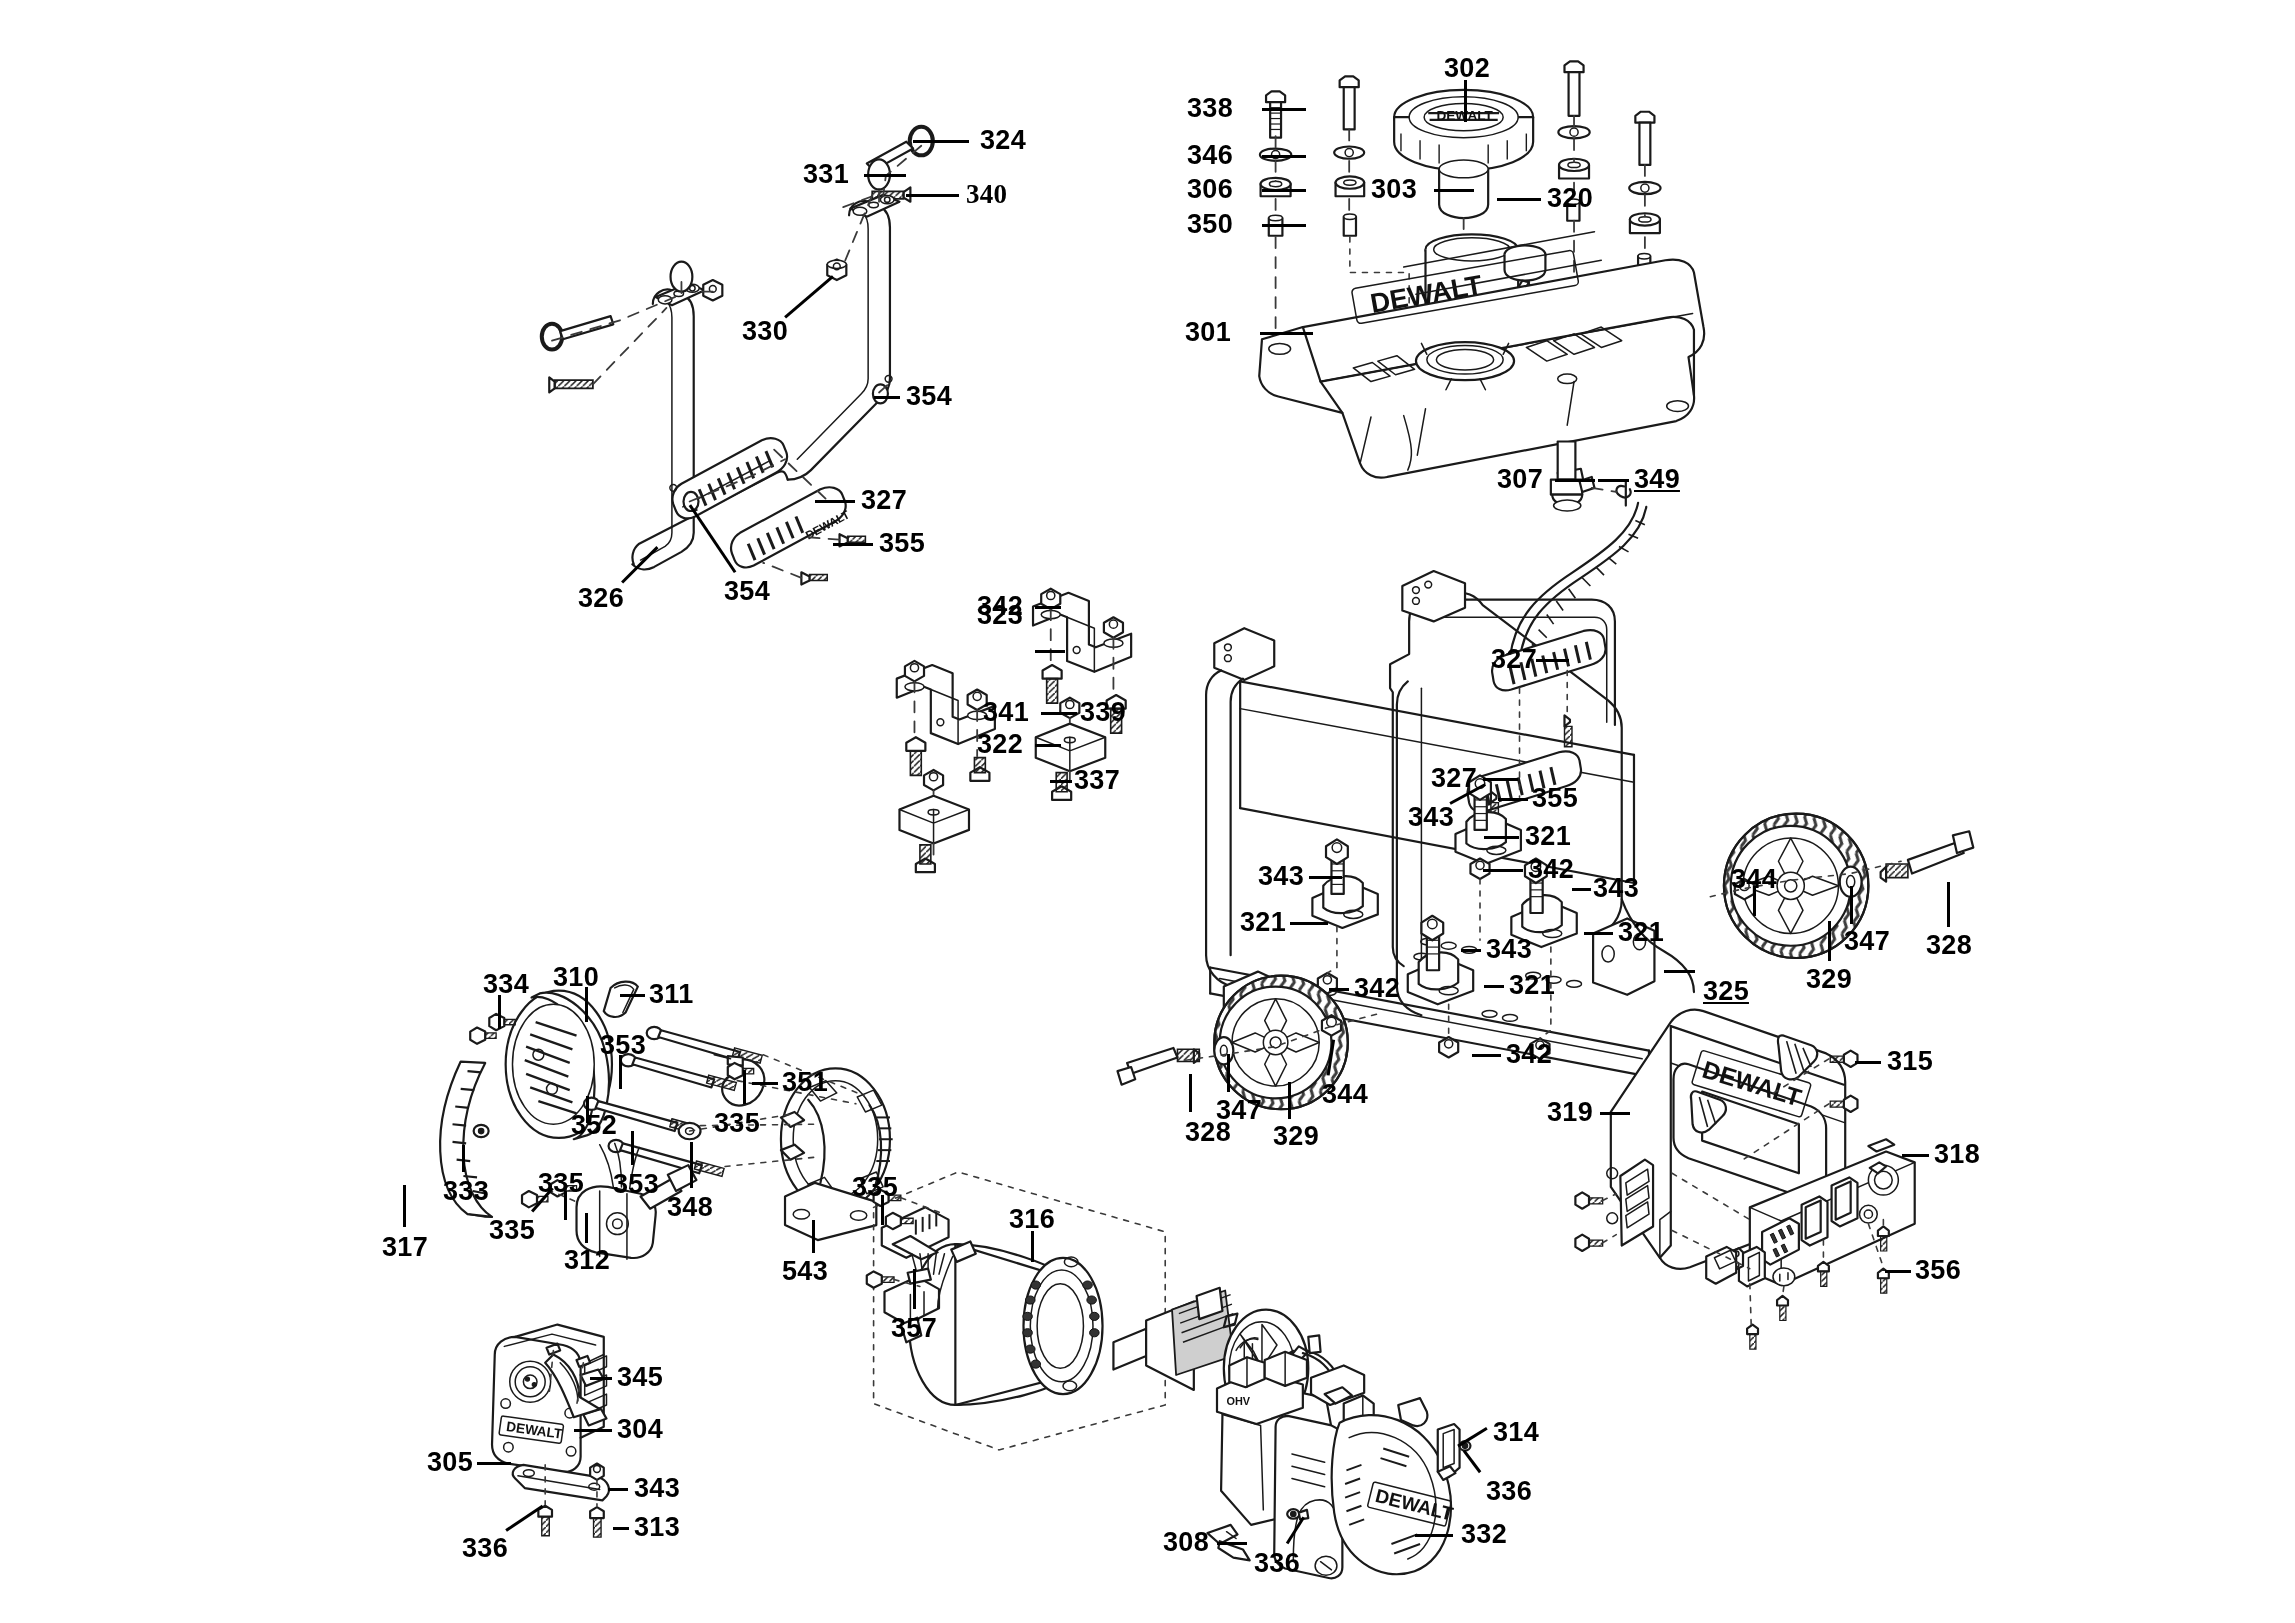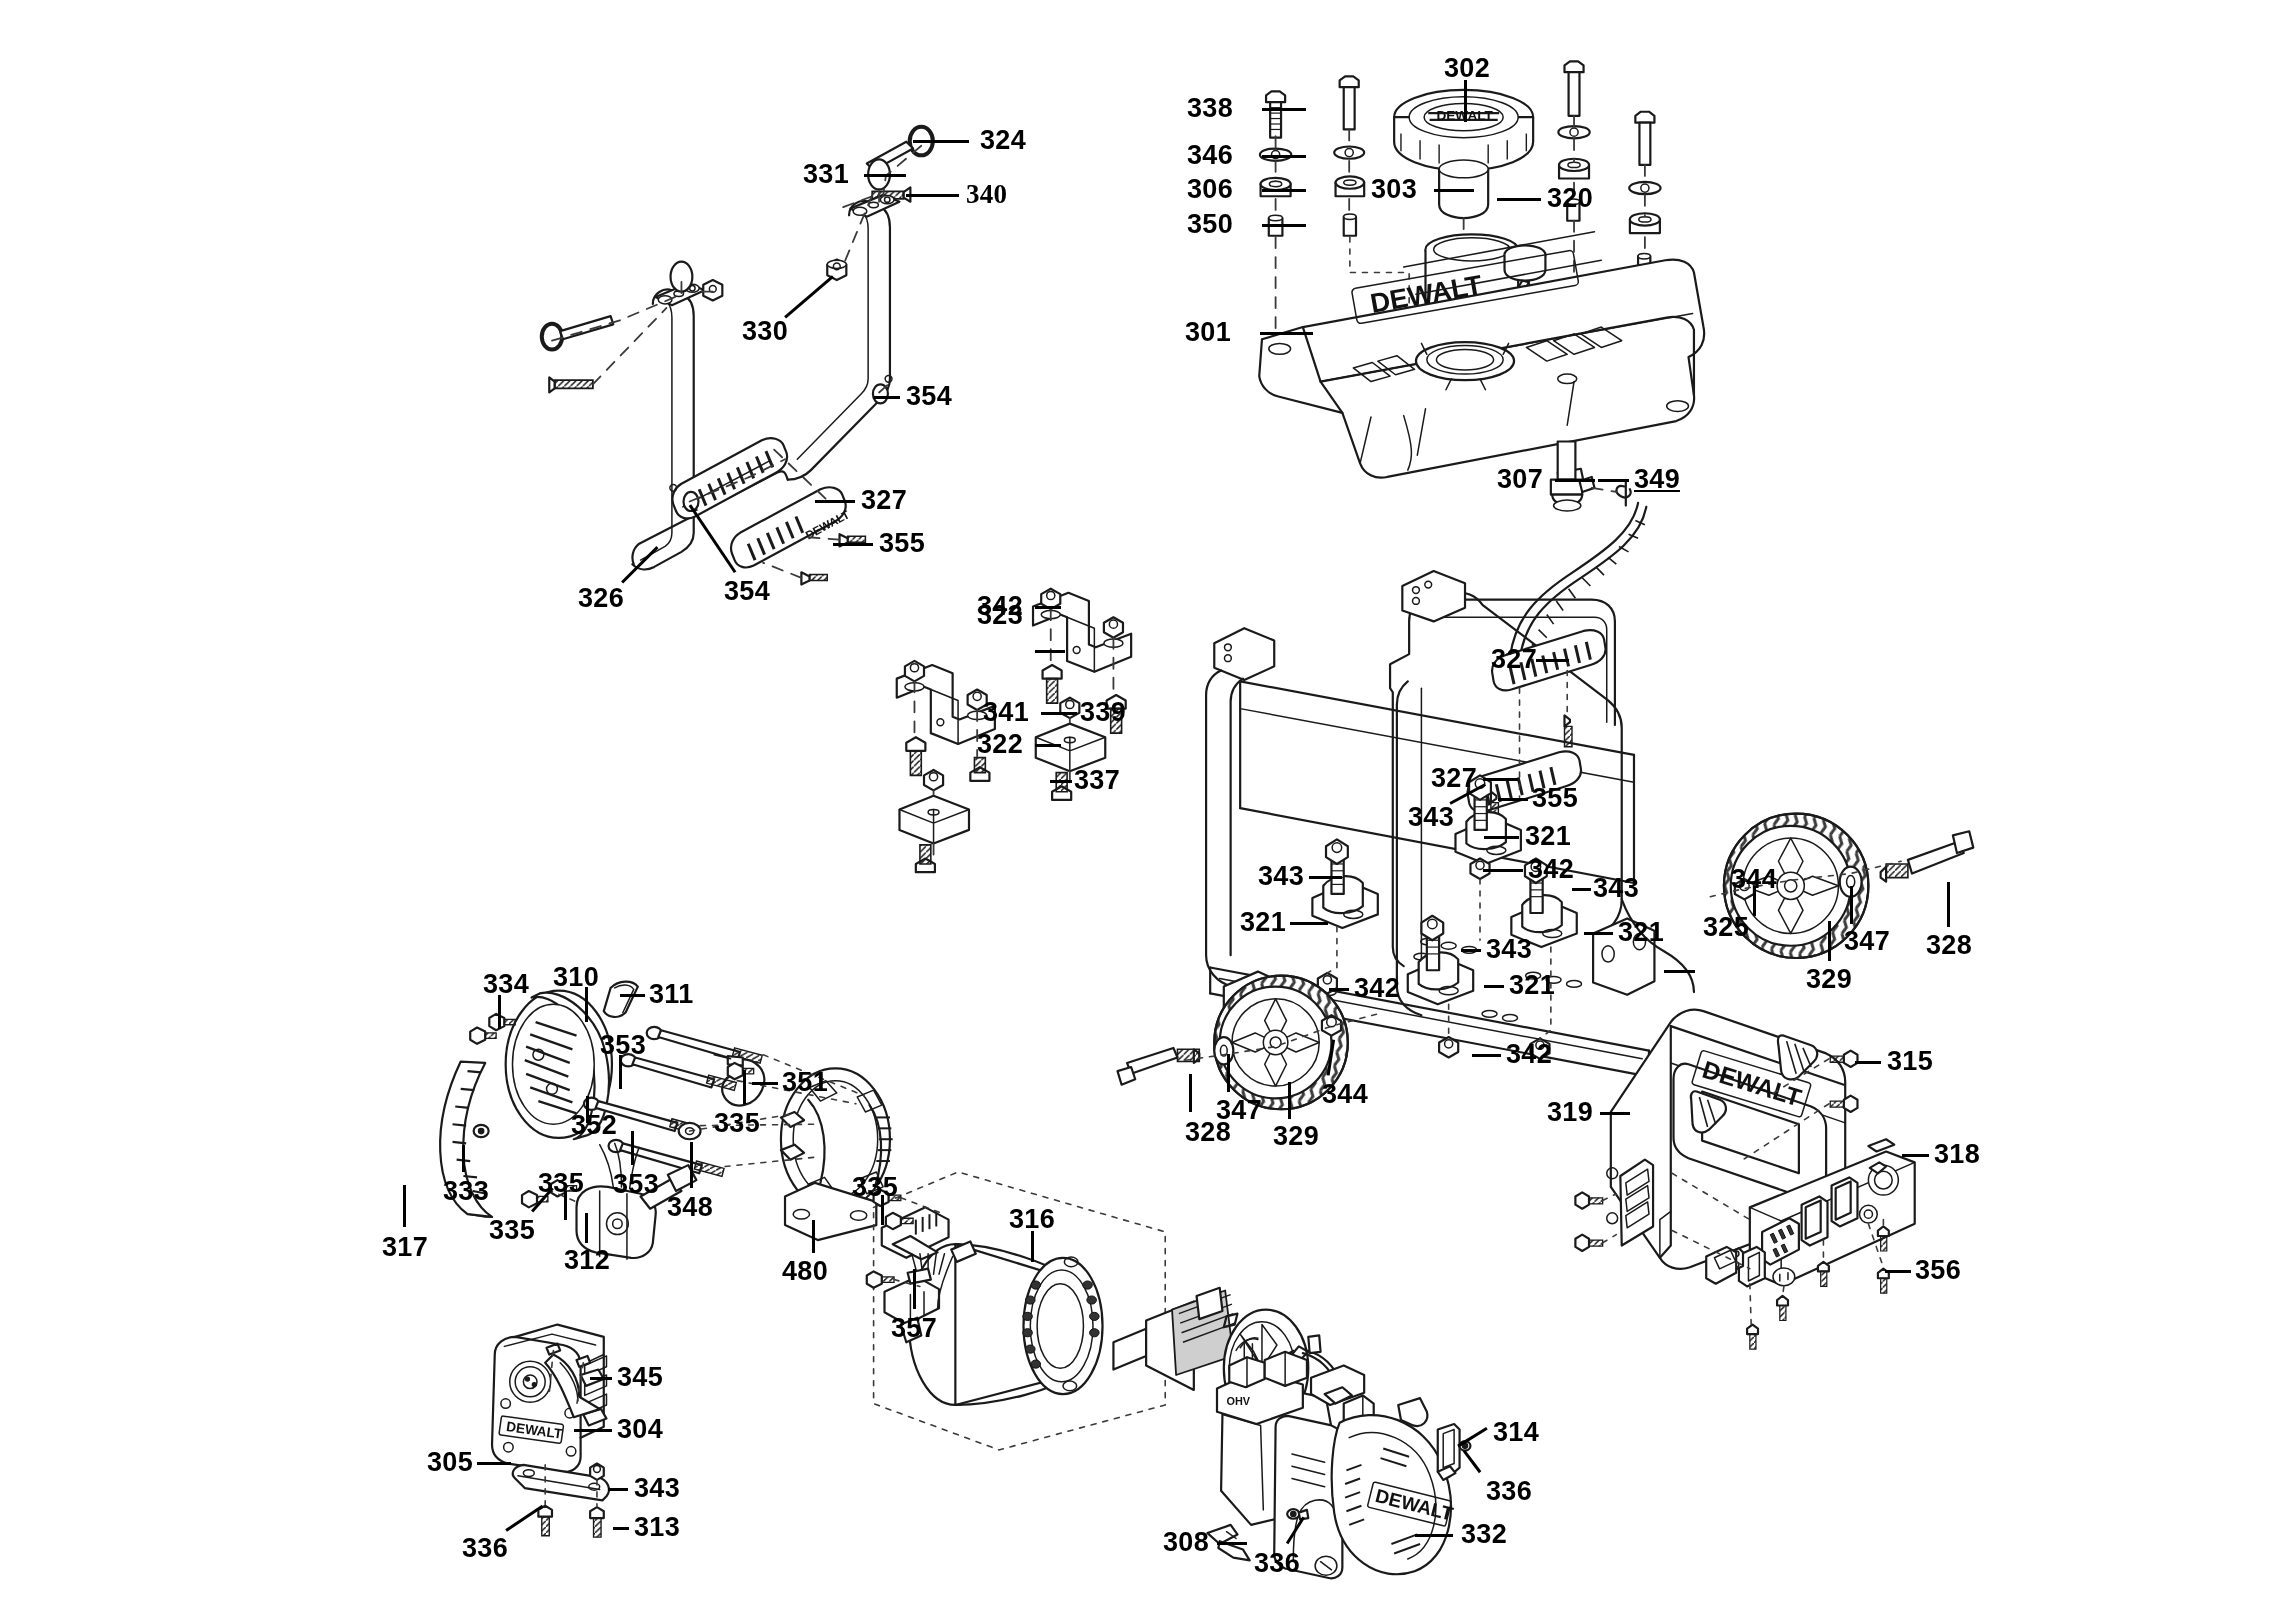--- a/index.html
+++ b/index.html
@@ -1358,21 +1358,21 @@
       <div class="callout" style="left: 1618px; top: 919px;">321</div>
       <div class="lead h" style="left: 1584px; top: 932px; width: 29px;"></div>
       <div class="callout" style="left: 1486px; top: 936px;">343</div>
       <div class="lead h" style="left: 1461px; top: 949px; width: 20.4px;"></div>
       <div class="callout" style="left: 1509px; top: 972px;">321</div>
       <div class="lead h" style="left: 1484px; top: 985px; width: 20.4px;"></div>
       <div class="callout" style="left: 1354px; top: 975px;">342</div>
       <div class="lead h" style="left: 1329px; top: 988px; width: 20.4px;"></div>
       <div class="callout" style="left: 1506px; top: 1041px;">342</div>
       <div class="lead h" style="left: 1472px; top: 1054px; width: 29px;"></div>
-      <div class="callout" style="left: 1703px; top: 914px;">325</div>
+      <div class="callout" style="left: 1703px; top: 978px; text-decoration: underline;">325</div>
       <div class="lead h" style="left: 1664px; top: 970px; width: 31px;"></div>
       <div class="callout" style="left: 1731px; top: 866px;">344</div>
       <div class="lead v" style="left: 1753px; top: 886px; height: 30px;"></div>
       <div class="callout" style="left: 1806px; top: 966px;">329</div>
       <div class="lead v" style="left: 1828px; top: 921px; height: 40px;"></div>
       <div class="callout" style="left: 1844px; top: 928px;">347</div>
       <div class="lead v" style="left: 1850px; top: 886px; height: 38px;"></div>
       <div class="callout" style="left: 1926px; top: 932px;">328</div>
       <div class="lead v" style="left: 1947px; top: 882px; height: 45px;"></div>
       <div class="callout" style="left: 1185px; top: 1119px;">328</div>
@@ -1404,21 +1404,21 @@
       <div class="callout" style="left: 538px; top: 1170px;">335</div>
       <div class="lead v" style="left: 564px; top: 1191px; height: 29px;"></div>
       <div class="callout" style="left: 489px; top: 1217px;">335</div>
       <div class="lead h" style="left: 532px; top: 1210px; width: 31px; transform: rotate(-48.5763deg);"></div>
       <div class="callout" style="left: 564px; top: 1247px;">312</div>
       <div class="lead v" style="left: 585px; top: 1213px; height: 30px;"></div>
       <div class="callout" style="left: 443px; top: 1178px;">333</div>
       <div class="lead v" style="left: 462px; top: 1145px; height: 27px;"></div>
       <div class="callout" style="left: 382px; top: 1234px;">317</div>
       <div class="lead v" style="left: 403px; top: 1185px; height: 42px;"></div>
-      <div class="callout" style="left: 782px; top: 1258px;">480</div>
+      <div class="callout" style="left: 782px; top: 1258px;">543</div>
       <div class="lead v" style="left: 812px; top: 1220px; height: 33px;"></div>
       <div class="callout" style="left: 852px; top: 1174px;">335</div>
       <div class="lead v" style="left: 881px; top: 1195px; height: 30px;"></div>
       <div class="callout" style="left: 1009px; top: 1206px;">316</div>
       <div class="lead v" style="left: 1031px; top: 1231px; height: 31px;"></div>
       <div class="callout" style="left: 891px; top: 1315px;">357</div>
       <div class="lead v" style="left: 913px; top: 1269px; height: 40px;"></div>
       <div class="callout" style="left: 617px; top: 1364px;">345</div>
       <div class="lead h" style="left: 590px; top: 1377px; width: 22px;"></div>
       <div class="callout" style="left: 617px; top: 1416px;">304</div>

